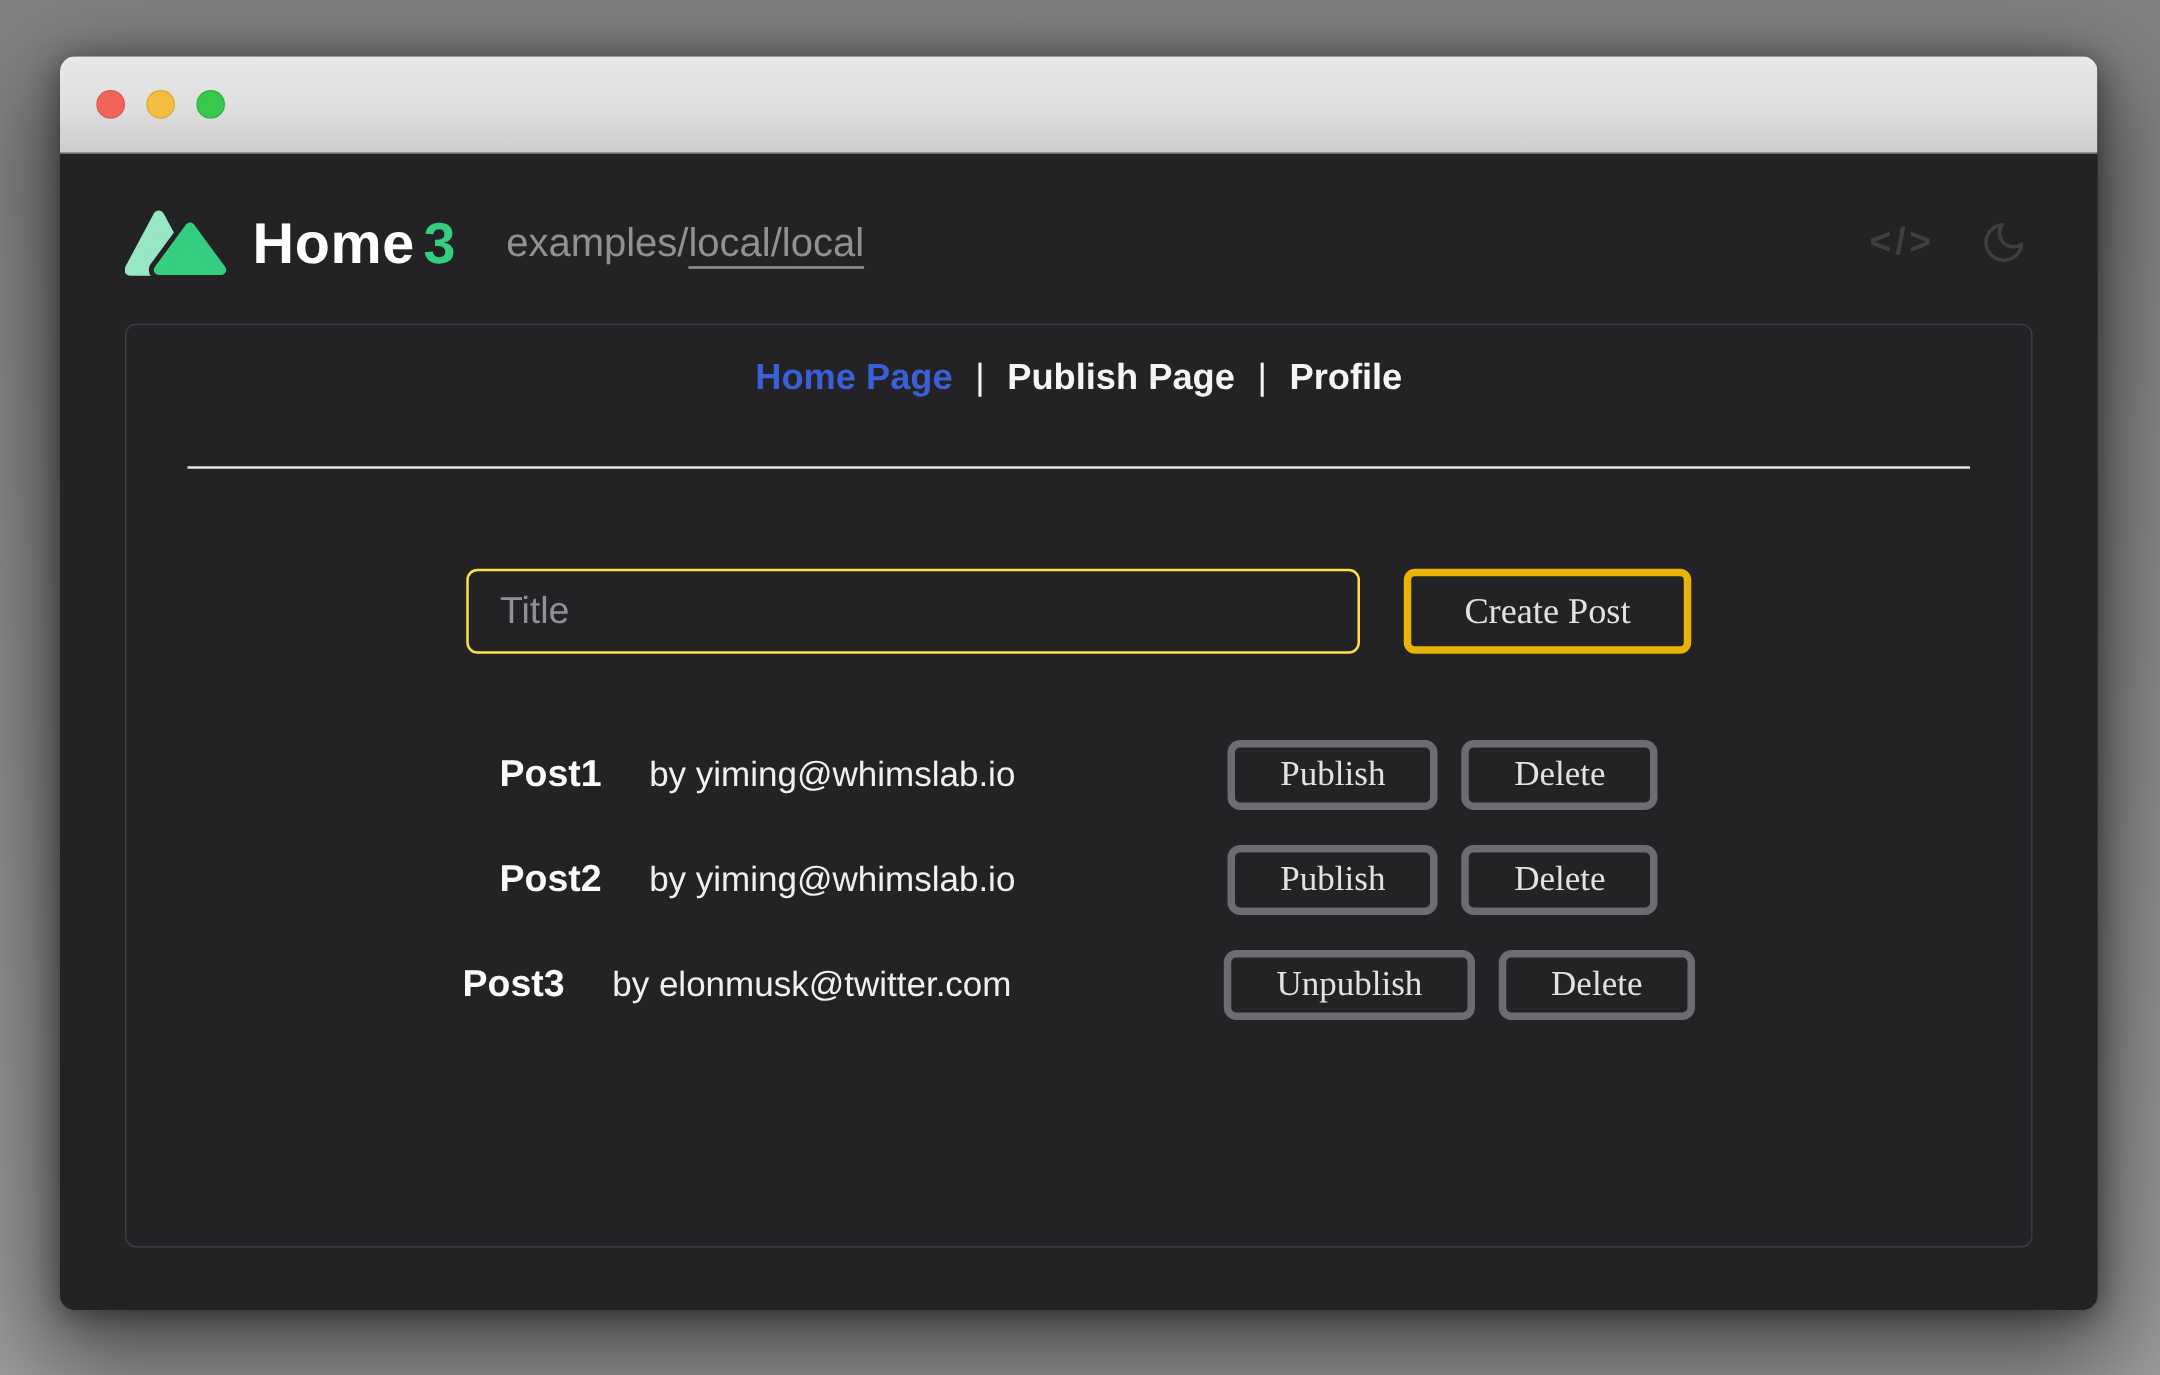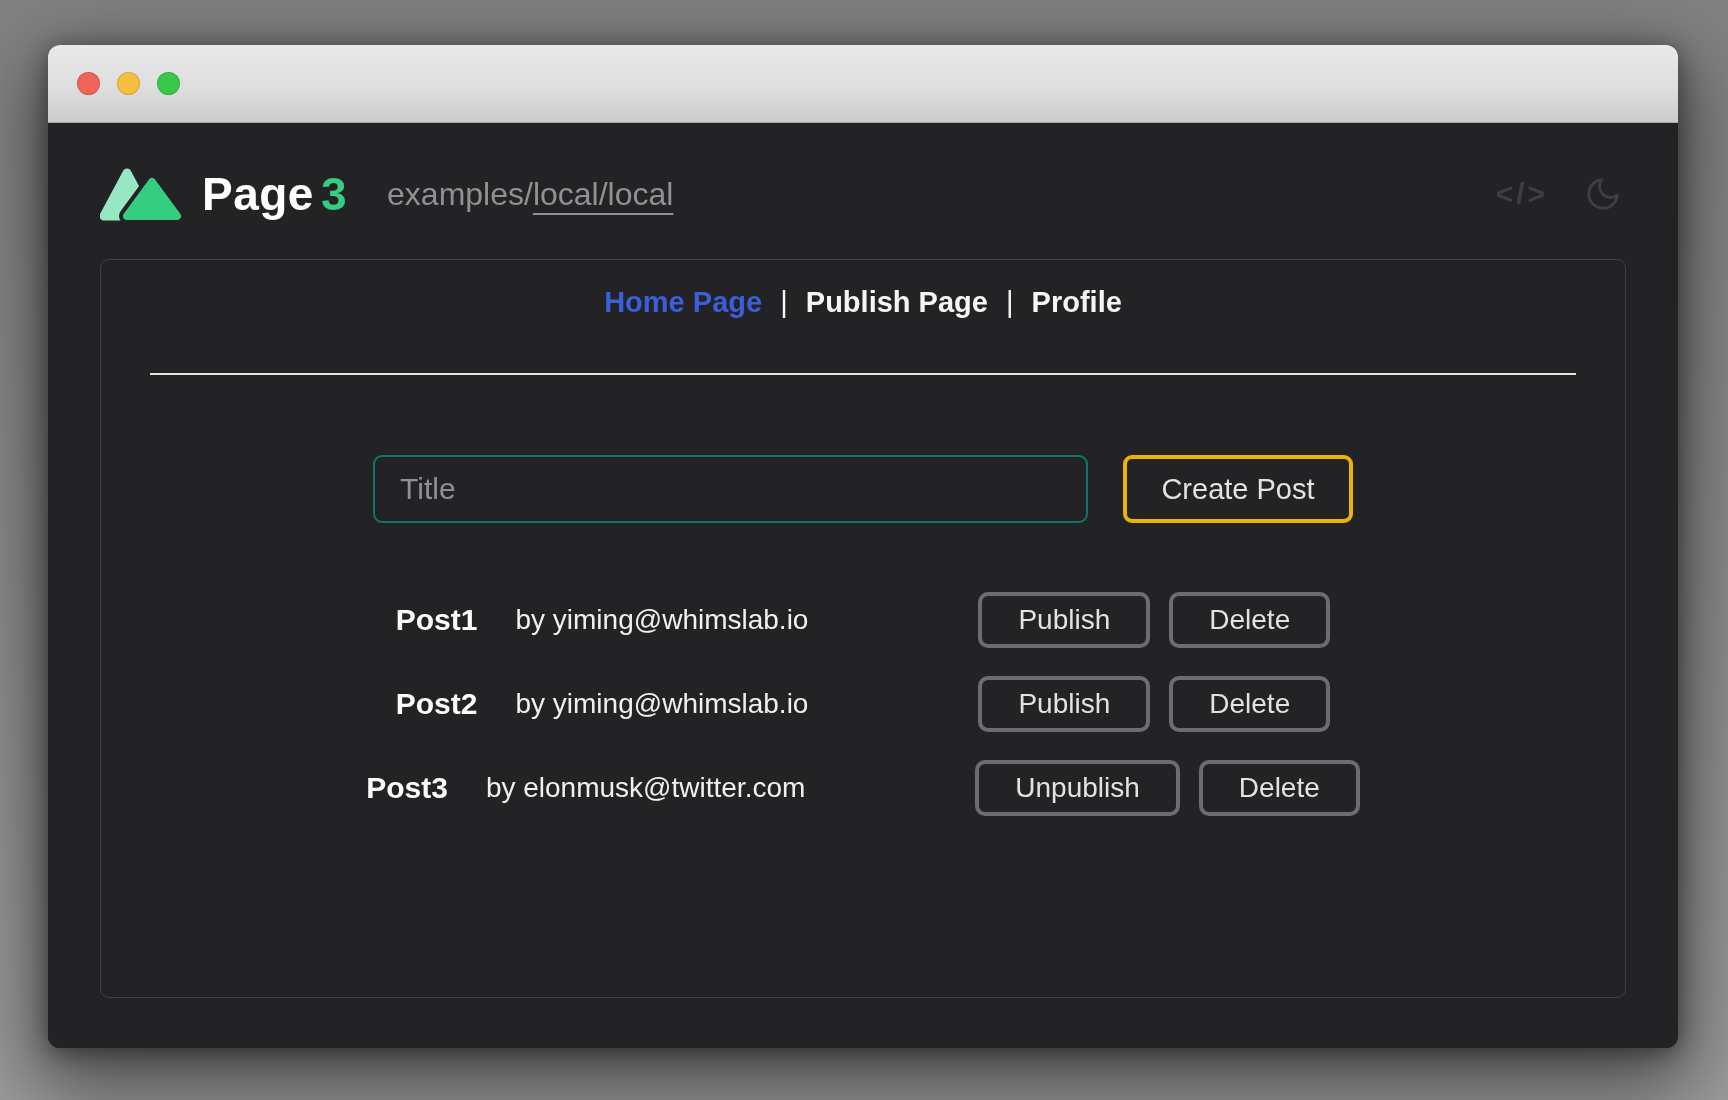--- a/index.html
+++ b/index.html
@@ -113,35 +113,35 @@
   }
   .form-row {
     margin-top: 80px;
     display: flex;
     justify-content: center;
     gap: 35px;
   }
   .title-input {
     width: 715px; height: 68px;
     background: transparent;
-    border: 2px solid #0f766e;
+    border: 2px solid #fde047;
     border-radius: 9px;
     color: #eeeeee;
     font-family: inherit;
     font-size: 30px;
     padding: 0 25px;
     outline: none;
   }
   .title-input::placeholder { color: #8f9196; }
   .btn {
     background: transparent;
-    border: 4px solid #eab308;
+    border: 6px solid #eab308;
     border-radius: 9px;
     color: #e2e2e2;
-    font-family: Liberation Sans, sans-serif;
+    font-family: Liberation Serif, serif;
     cursor: pointer;
   }
   .create-btn {
     width: 230px; height: 68px;
     font-size: 29px;
   }
   .posts {
     margin-top: 64px;
     display: flex;
     flex-direction: column;
@@ -179,21 +179,21 @@
     <div class="app-header">
       <div class="brand">
         <span style="display:flex;">
           <svg width="86" height="60" viewBox="0 0 86 60">
             <path d="M27 9 L50 52 L4 52 Z" fill="#98e7c4" stroke="#98e7c4" stroke-width="9" stroke-linejoin="round"></path>
             <path d="M52 18 L77 52 L27 52 Z" fill="none" stroke="#232325" stroke-width="16" stroke-linejoin="round"></path>
             <path d="M52 18 L77 52 L27 52 Z" fill="#35cd7f" stroke="#35cd7f" stroke-width="8" stroke-linejoin="round"></path>
           </svg>
         </span>
         <span class="brand-text">
-          <span class="brand-name">Page</span>
+          <span class="brand-name">Home</span>
           <span class="brand-version">3</span>
         </span>
       </div>
       <div class="breadcrumb">
         <span>examples/</span>
         <span class="breadcrumb-link">local/local</span>
       </div>
       <div class="header-icons">
         <span class="code-icon">&lt;/&gt;</span>
         <span class="moon-icon">

